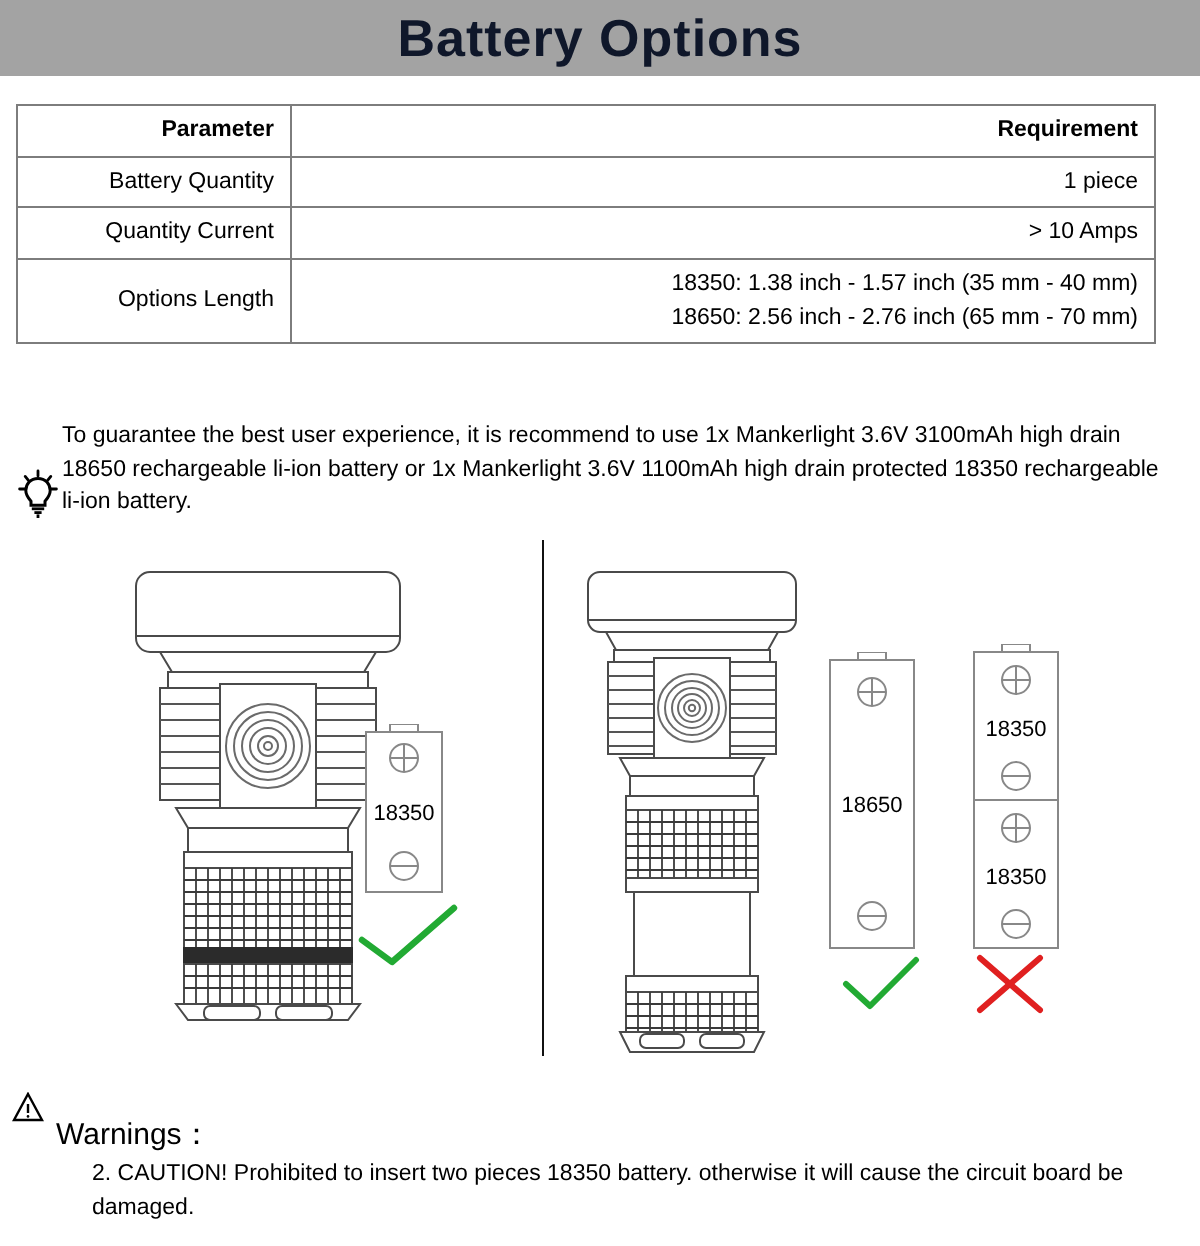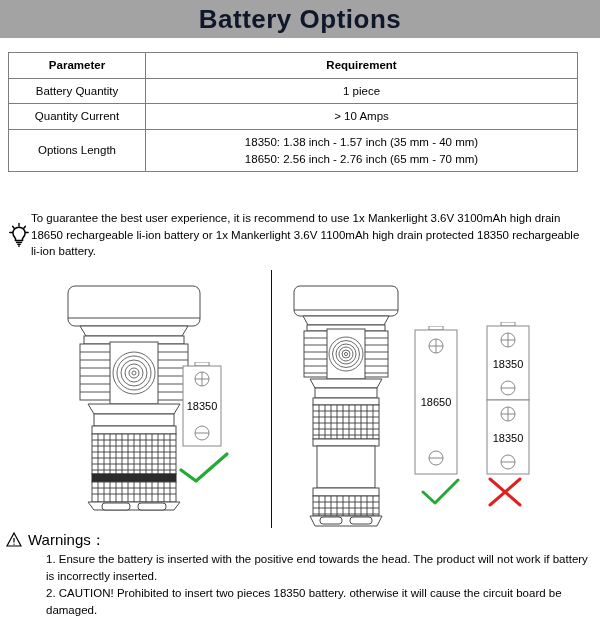--- a/index.html
+++ b/index.html
@@ -39,37 +39,37 @@
     position: absolute;
     left: 8px; top: 52px;
     width: 570px;
     border-collapse: collapse;
     table-layout: fixed;
   }
   .spec-table td, .spec-table th {
     border: 1px solid #7d7d7d;
     padding: 4px 8px;
     font-size: 11.5px;
-    text-align: center;
+    text-align: right;
     vertical-align: middle;
     line-height: 1.45;
     background: #fff;
   }
   .spec-table th {
     font-weight: bold;
   }
   .col-param { width: 120px; }
 
   
   .tip-row {
     position: absolute;
     left: 8px; top: 210px;
     width: 578px;
     display: flex;
-    align-items: center;
+    align-items: flex-end;
   }
   .bulb-icon {
     width: 22px;
     height: 26px;
     flex: 0 0 22px;
     margin-top: 0px;
   }
   .tip-text {
     font-size: 11.5px;
     line-height: 1.45;
@@ -114,20 +114,21 @@
     align-items: center;
   }
   .warn-tri {
     width: 16px; height: 15px;
     flex: 0 0 16px;
   }
   .warn-title {
     font-size: 15px;
     margin-left: 6px;
     line-height: 1;
+    margin-top: 28px;
   }
   .warn-list {
     margin-top: 4px;
     margin-left: 40px;
     font-size: 11.5px;
     line-height: 1.47;
   }
   .warn-item { margin: 0; }
 </style>
 </head>
@@ -399,16 +400,15 @@
 <div class="warn-block">
   <div class="warn-head">
     <svg class="warn-tri" viewBox="0 0 16 15">
       <path d="M8 1 L15 14 L1 14 Z" fill="none" stroke="#000" stroke-width="1.2"></path>
       <line x1="8" y1="6" x2="8" y2="10.5" stroke="#000" stroke-width="1.2"></line>
       <circle cx="8" cy="12.2" r="0.65" fill="#000"></circle>
     </svg>
     <span class="warn-title">Warnings：</span>
   </div>
   <div class="warn-list">
-    <p class="warn-item">1. Ensure the battery is inserted with the positive end towards the head. The product will not work if battery is incorrectly inserted.</p>
     <p class="warn-item">2. CAUTION! Prohibited to insert two pieces 18350 battery. otherwise it will cause the circuit board be damaged.</p>
   </div>
 </div>
 
 </body></html>

